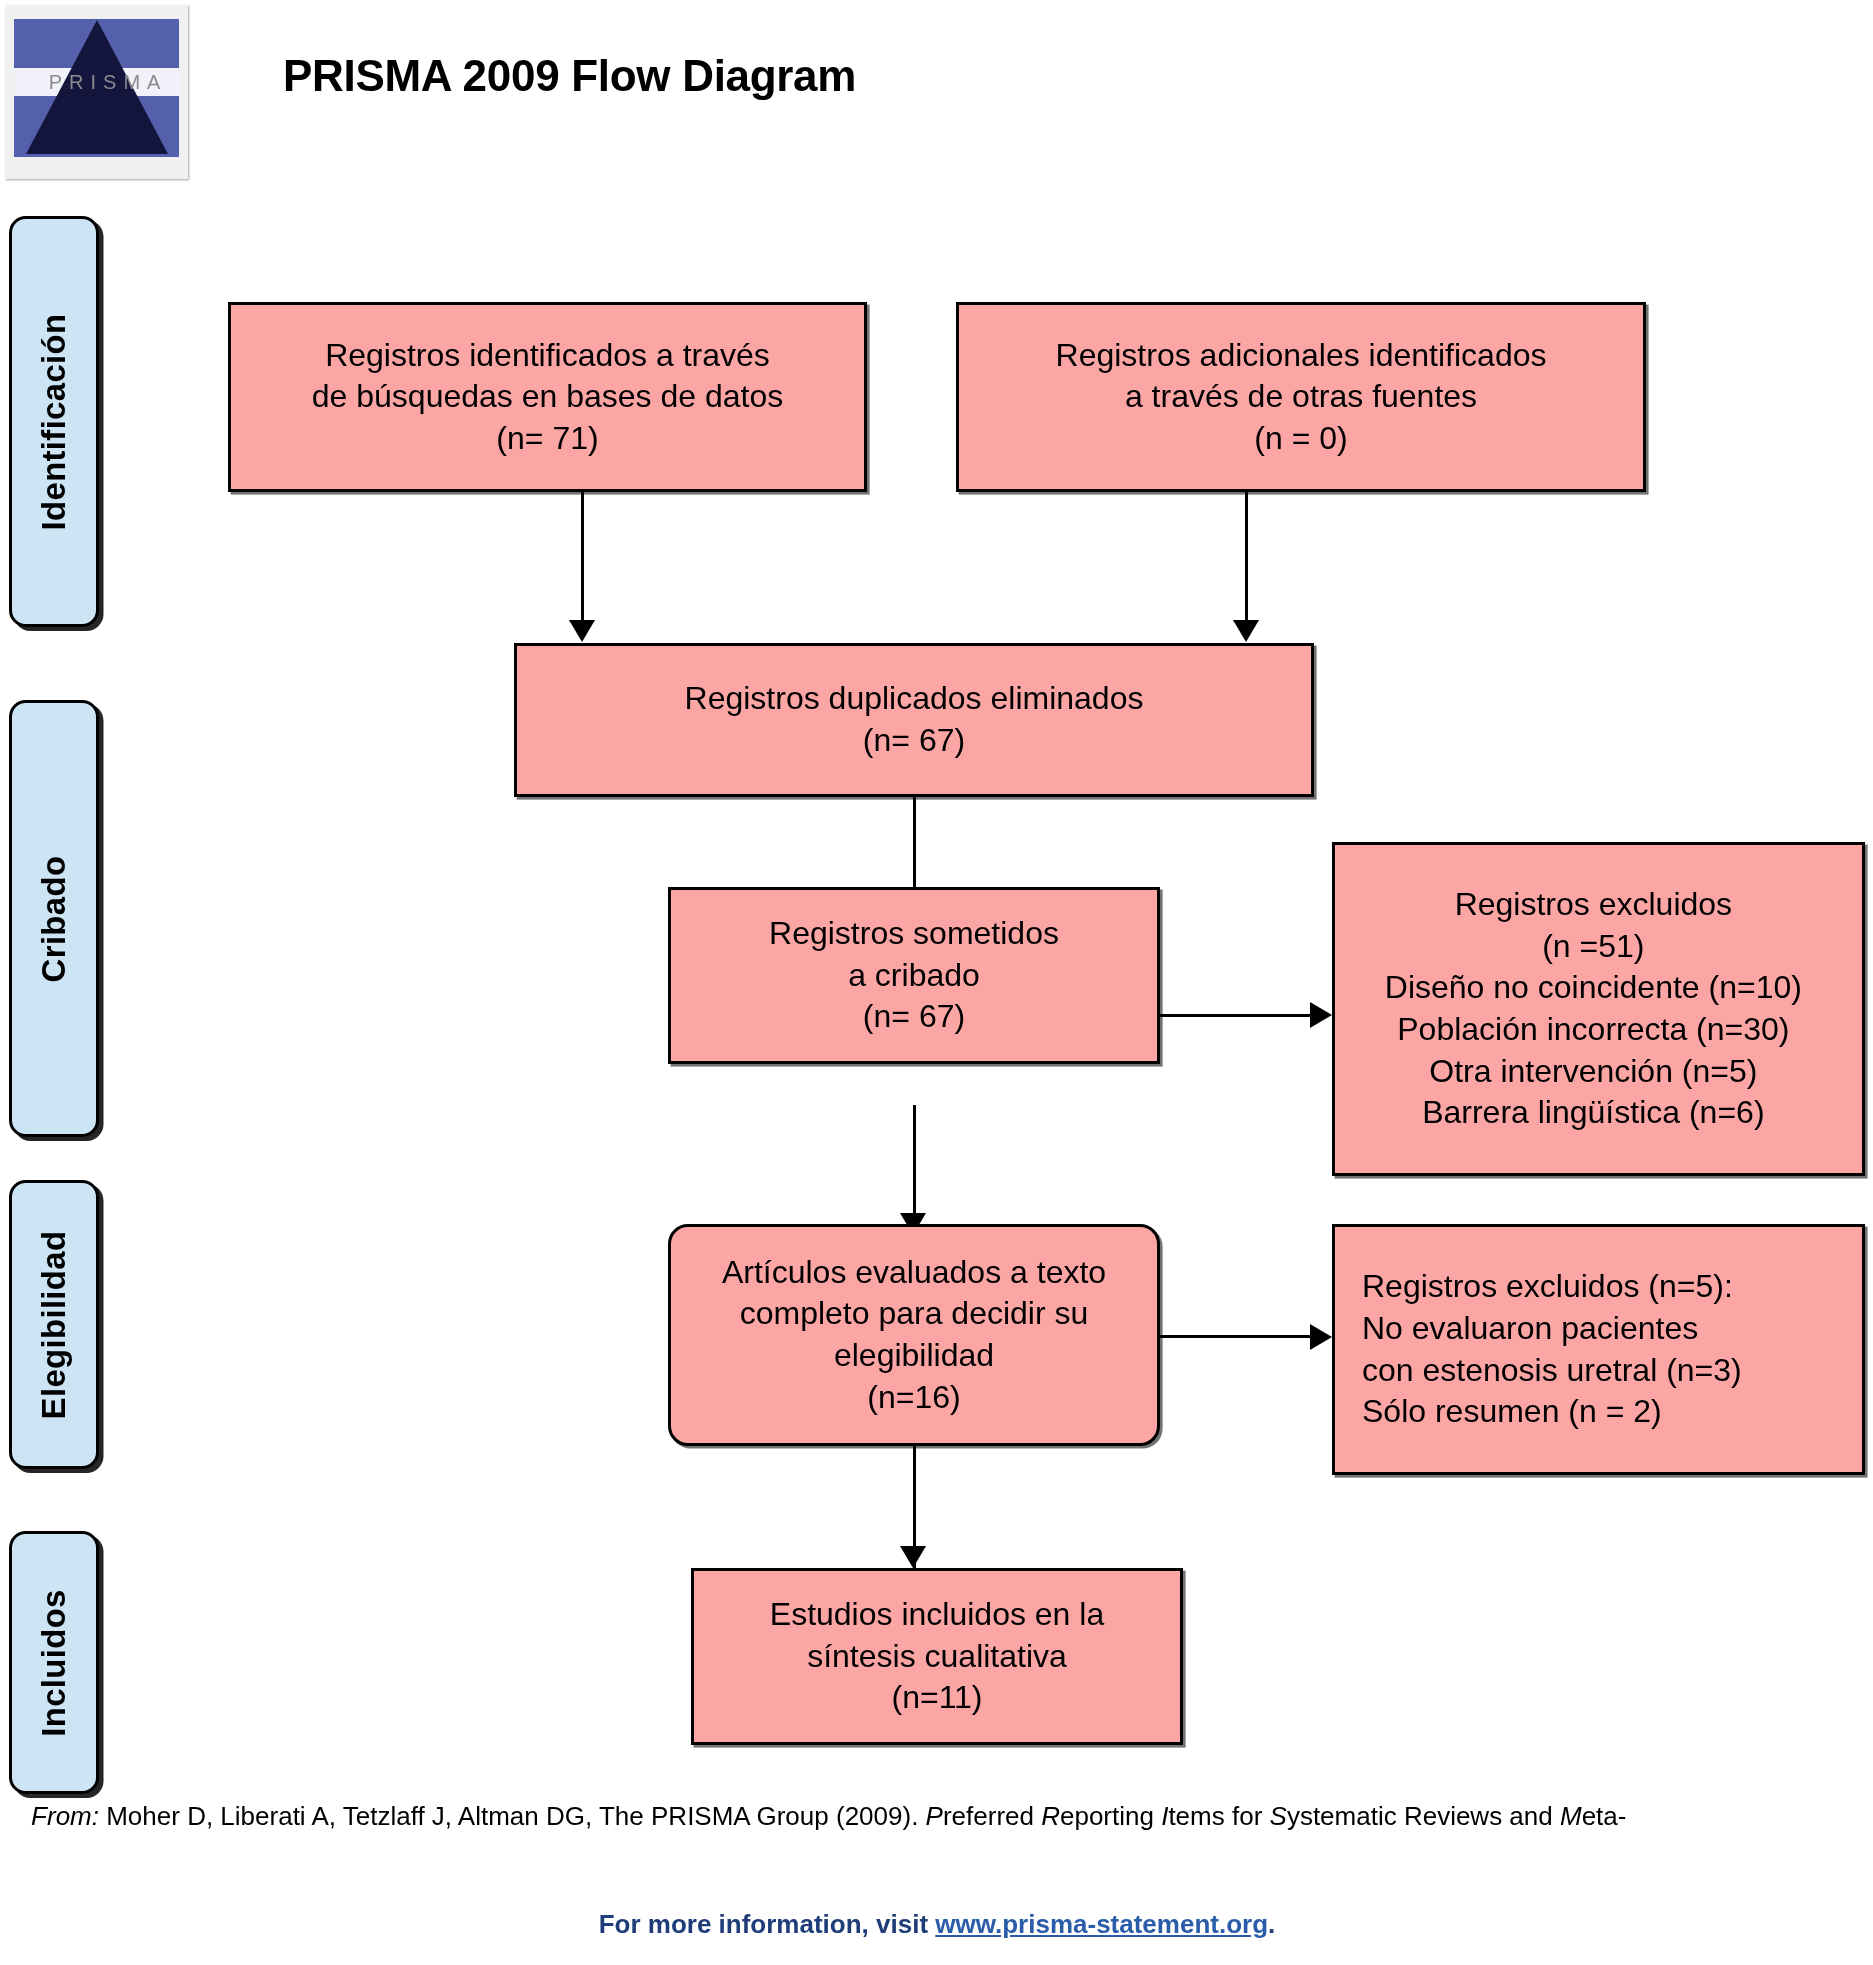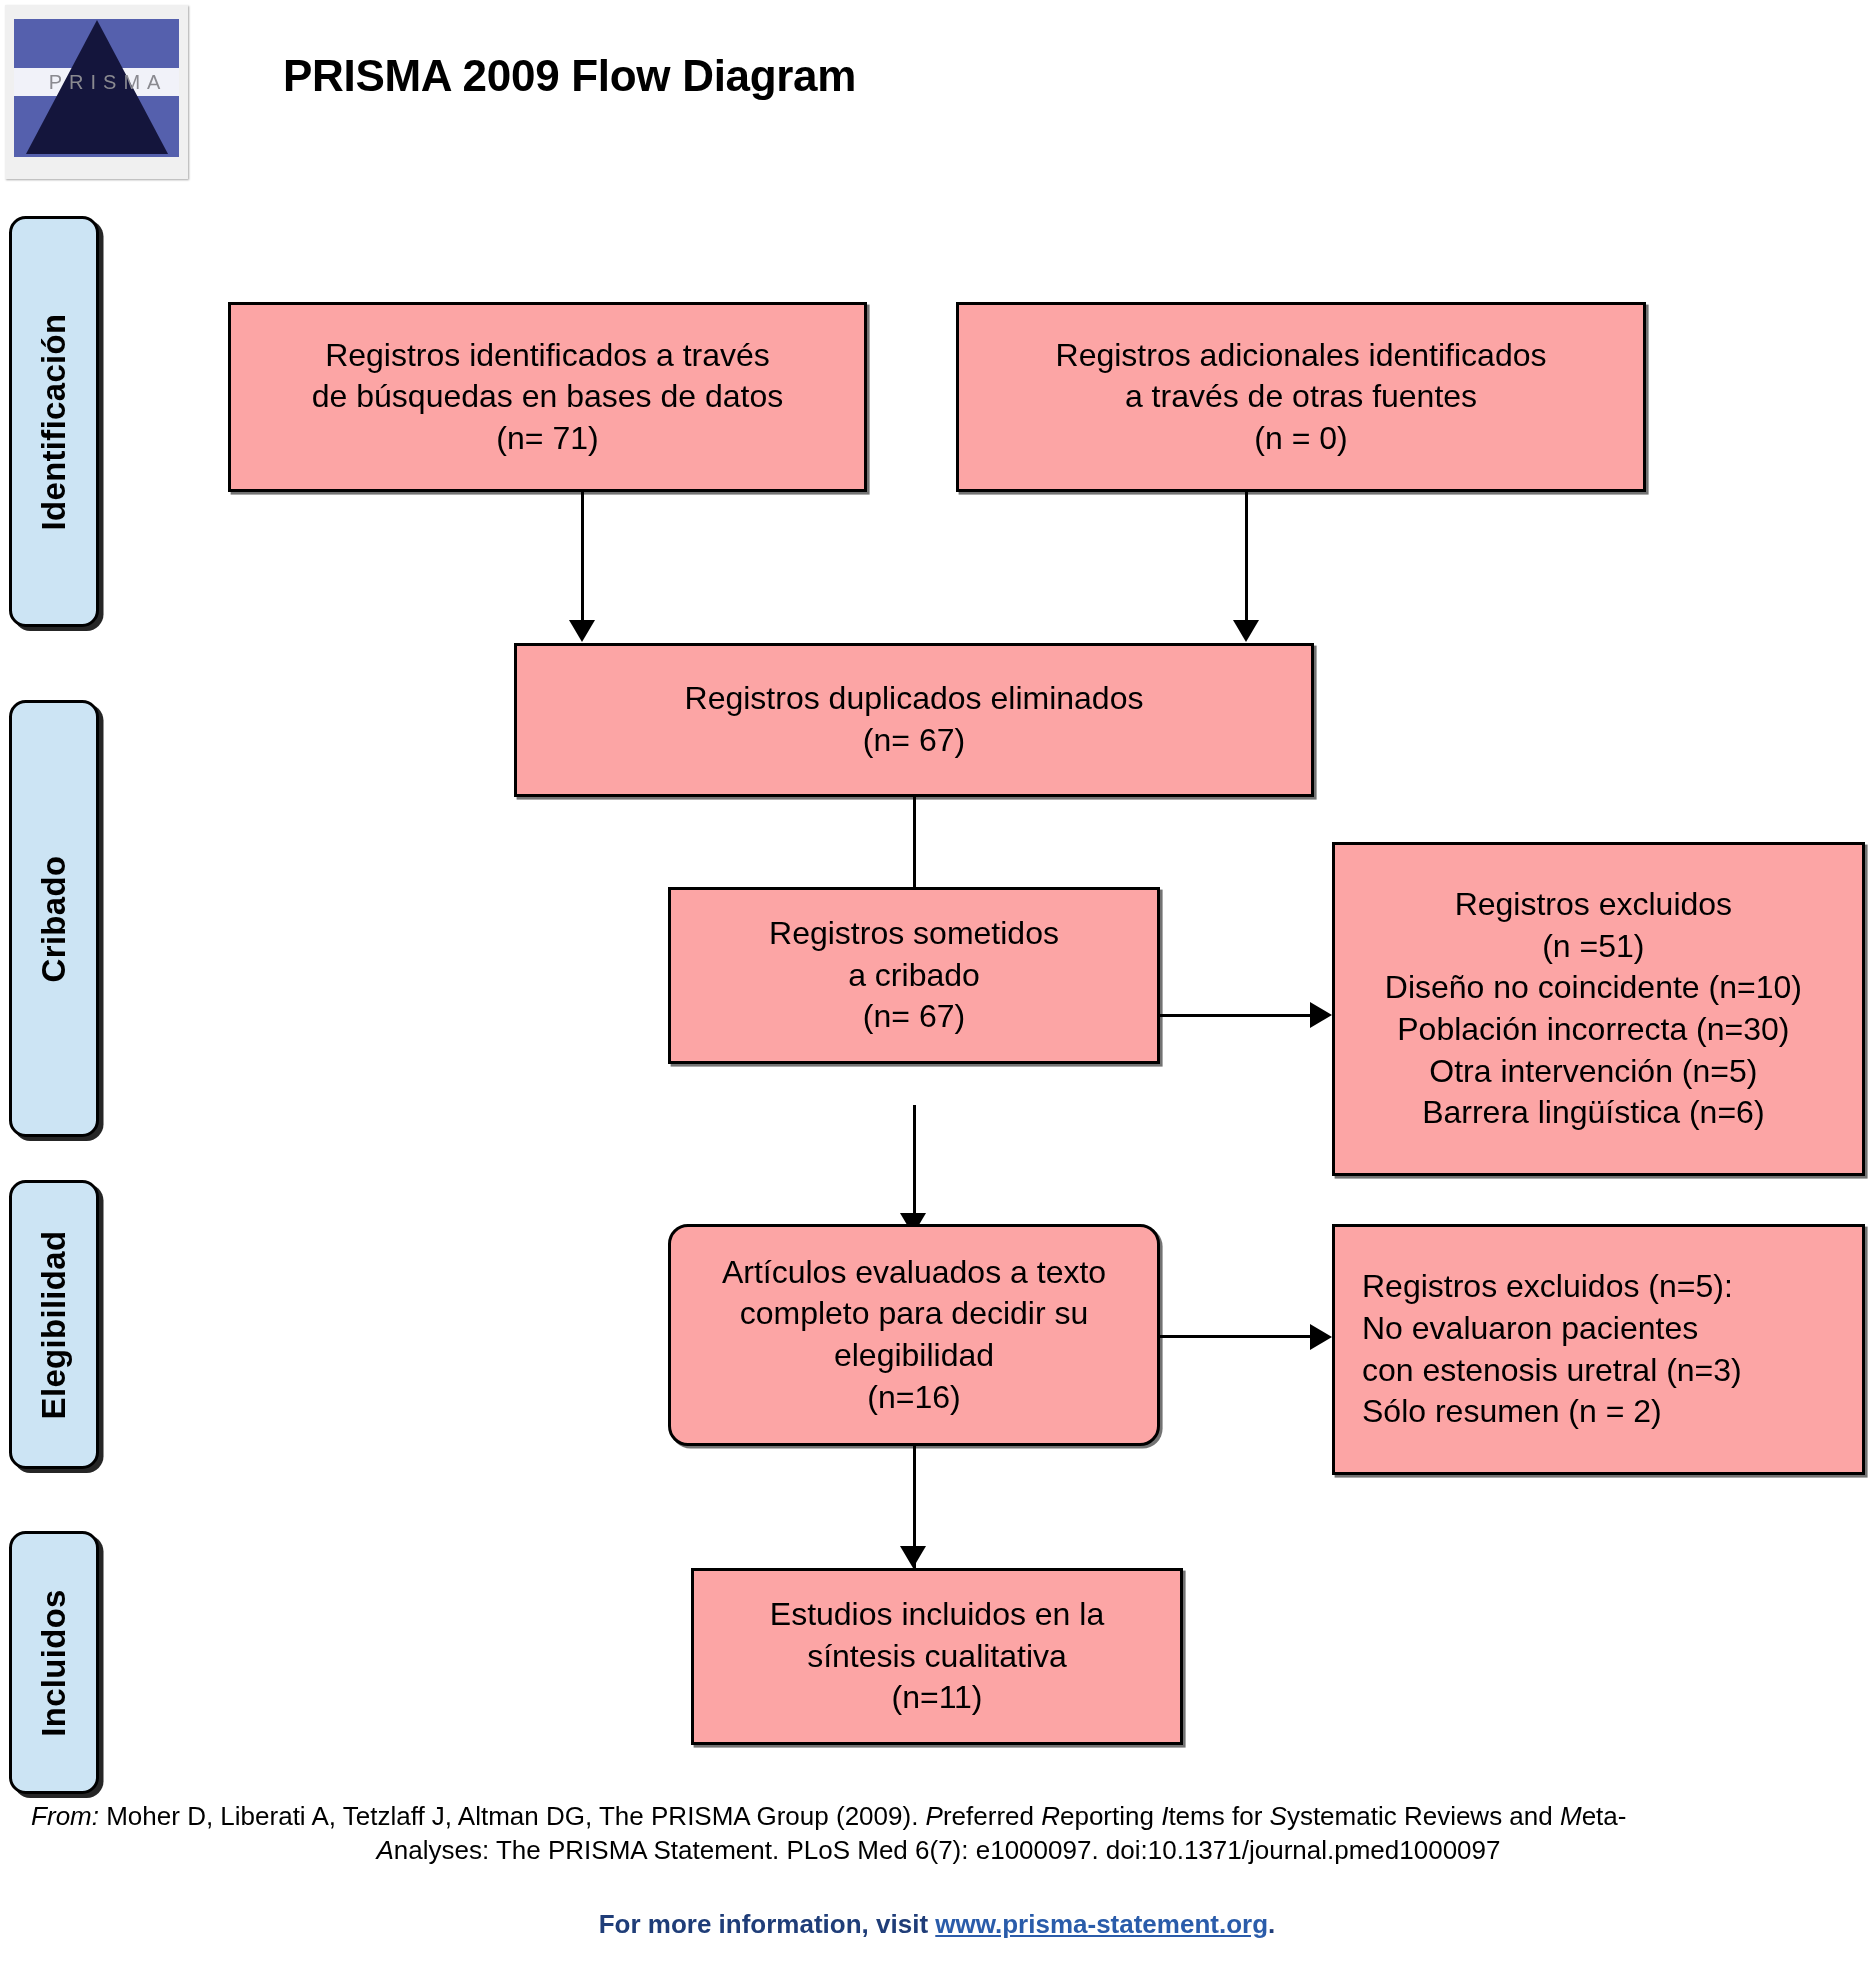--- a/index.html
+++ b/index.html
@@ -286,21 +286,18 @@
 <div class="flow-box" style="left:691px; top:1568px; width:492px; height:177px;">
   <span class="box-text">Estudios incluidos en la
 síntesis cualitativa
 (n=11)</span>
 </div>
 
 <div id="footer-citation">
   <span class="line1">
     <i>From:</i><span>  Moher D, Liberati A, Tetzlaff J, Altman DG, The PRISMA Group (2009). </span><i>P</i><span>referred </span><i>R</i><span>eporting </span><i>I</i><span>tems for </span><i>S</i><span>ystematic Reviews and </span><i>M</i><span>eta-</span>
   </span>
-  <span class="line2">
-    <i>A</i><span>nalyses: The PRISMA Statement. PLoS Med 6(7): e1000097. doi:10.1371/journal.pmed1000097</span>
-  </span>
 </div>
 
 <div id="footer-link-line">
   <span>For more information, visit </span><span class="url">www.prisma-statement.org</span><span>.</span>
 </div>
 
 
 </body></html>

